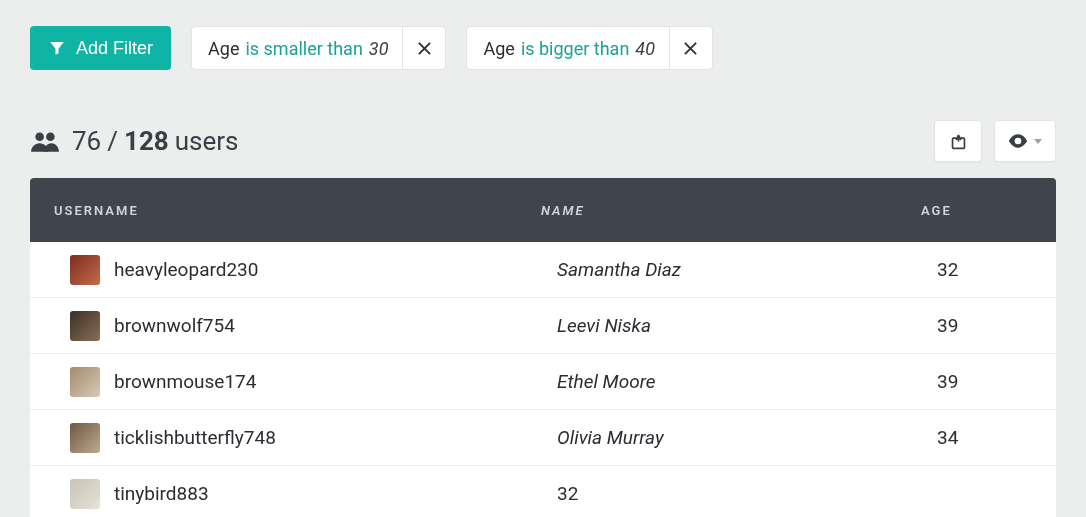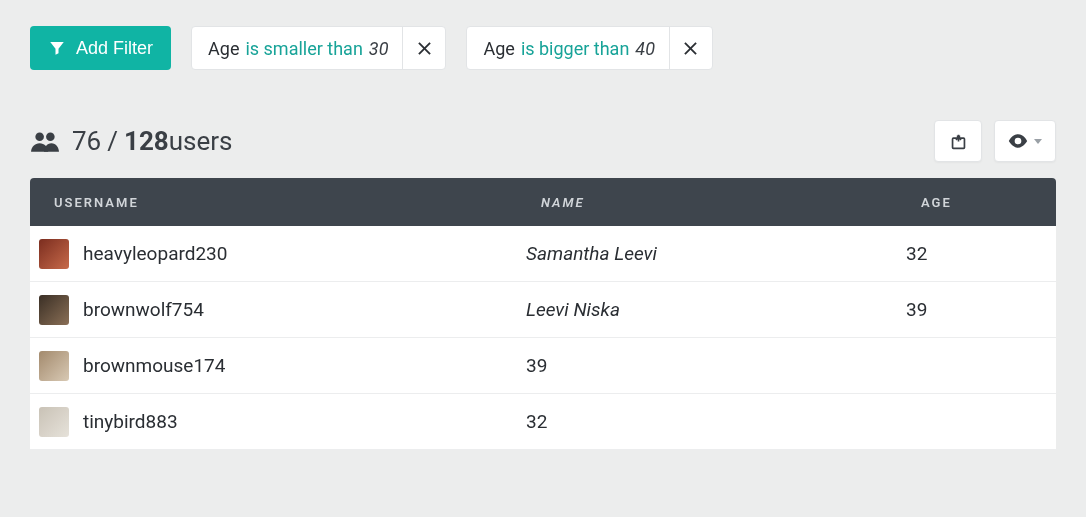--- a/index.html
+++ b/index.html
@@ -75,21 +75,21 @@
       display: flex;
       align-items: center;
       gap: 12px;
       font-size: 26px;
       color: #3a3f45;
     }
     .count-block svg { width: 30px; height: 26px; fill: #3a3f45; }
     .count-text .filtered { font-weight: 400; }
     .count-text .slash { margin: 0 6px; }
     .count-text .total { font-weight: 700; }
-    .count-text .unit { font-weight: 400; margin-left: 0; }
+    .count-text .unit { font-weight: 400; margin-left: 6px; }
 
     .header-actions {
       display: flex;
       gap: 12px;
     }
     .icon-btn {
       width: 48px;
       height: 42px;
       background: #fff;
       border: 1px solid #e2e4e6;
@@ -115,36 +115,36 @@
       margin-top: 16px;
       border-radius: 4px 4px 0 0;
       overflow: hidden;
       background: #fff;
     }
     .thead {
       background: #3e454d;
       display: flex;
       align-items: center;
       padding: 0 24px;
-      height: 48px;
+      height: 64px;
     }
     .th {
       color: #d1d5d9;
       font-size: 13px;
       letter-spacing: 2px;
       font-weight: 600;
     }
     .col-username { flex: 0 0 487px; }
     .col-name { flex: 0 0 380px; font-style: italic; }
     .col-age { flex: 1; }
 
     .tbody .tr {
       display: flex;
       align-items: center;
-      padding: 0 9px;
+      padding: 0 40px;
       height: 56px;
       border-bottom: 1px solid #ecedee;
       font-size: 19px;
       color: #2a2e33;
     }
     .td.username { display: flex; align-items: center; gap: 14px; }
     .avatar {
       width: 30px; height: 30px;
       border-radius: 3px;
       flex-shrink: 0;
@@ -227,41 +227,50 @@
     <div class="th col-name">NAME</div>
     <div class="th col-age">AGE</div>
   </div>
   <div class="tbody">
 
     <div class="tr">
       <div class="td username col-username">
         <div class="avatar a1"></div>
         <span>heavyleopard230</span>
       </div>
-      <div class="td col-name">Samantha Leevi</div>
+      <div class="td col-name">Samantha Diaz</div>
       <div class="td col-age">32</div>
     </div>
 
     <div class="tr">
       <div class="td username col-username">
         <div class="avatar a2"></div>
         <span>brownwolf754</span>
       </div>
       <div class="td col-name">Leevi Niska</div>
       <div class="td col-age">39</div>
     </div>
 
     <div class="tr">
       <div class="td username col-username">
         <div class="avatar a3"></div>
         <span>brownmouse174</span>
       </div>
+      <div class="td col-name">Ethel Moore</div>
       <div class="td col-age">39</div>
     </div>
 
+    <div class="tr">
+      <div class="td username col-username">
+        <div class="avatar a4"></div>
+        <span>ticklishbutterfly748</span>
+      </div>
+      <div class="td col-name">Olivia Murray</div>
+      <div class="td col-age">34</div>
+    </div>
 
     <div class="tr">
       <div class="td username col-username">
         <div class="avatar a5"></div>
         <span>tinybird883</span>
       </div>
       <div class="td col-age">32</div>
     </div>
 
   </div>

